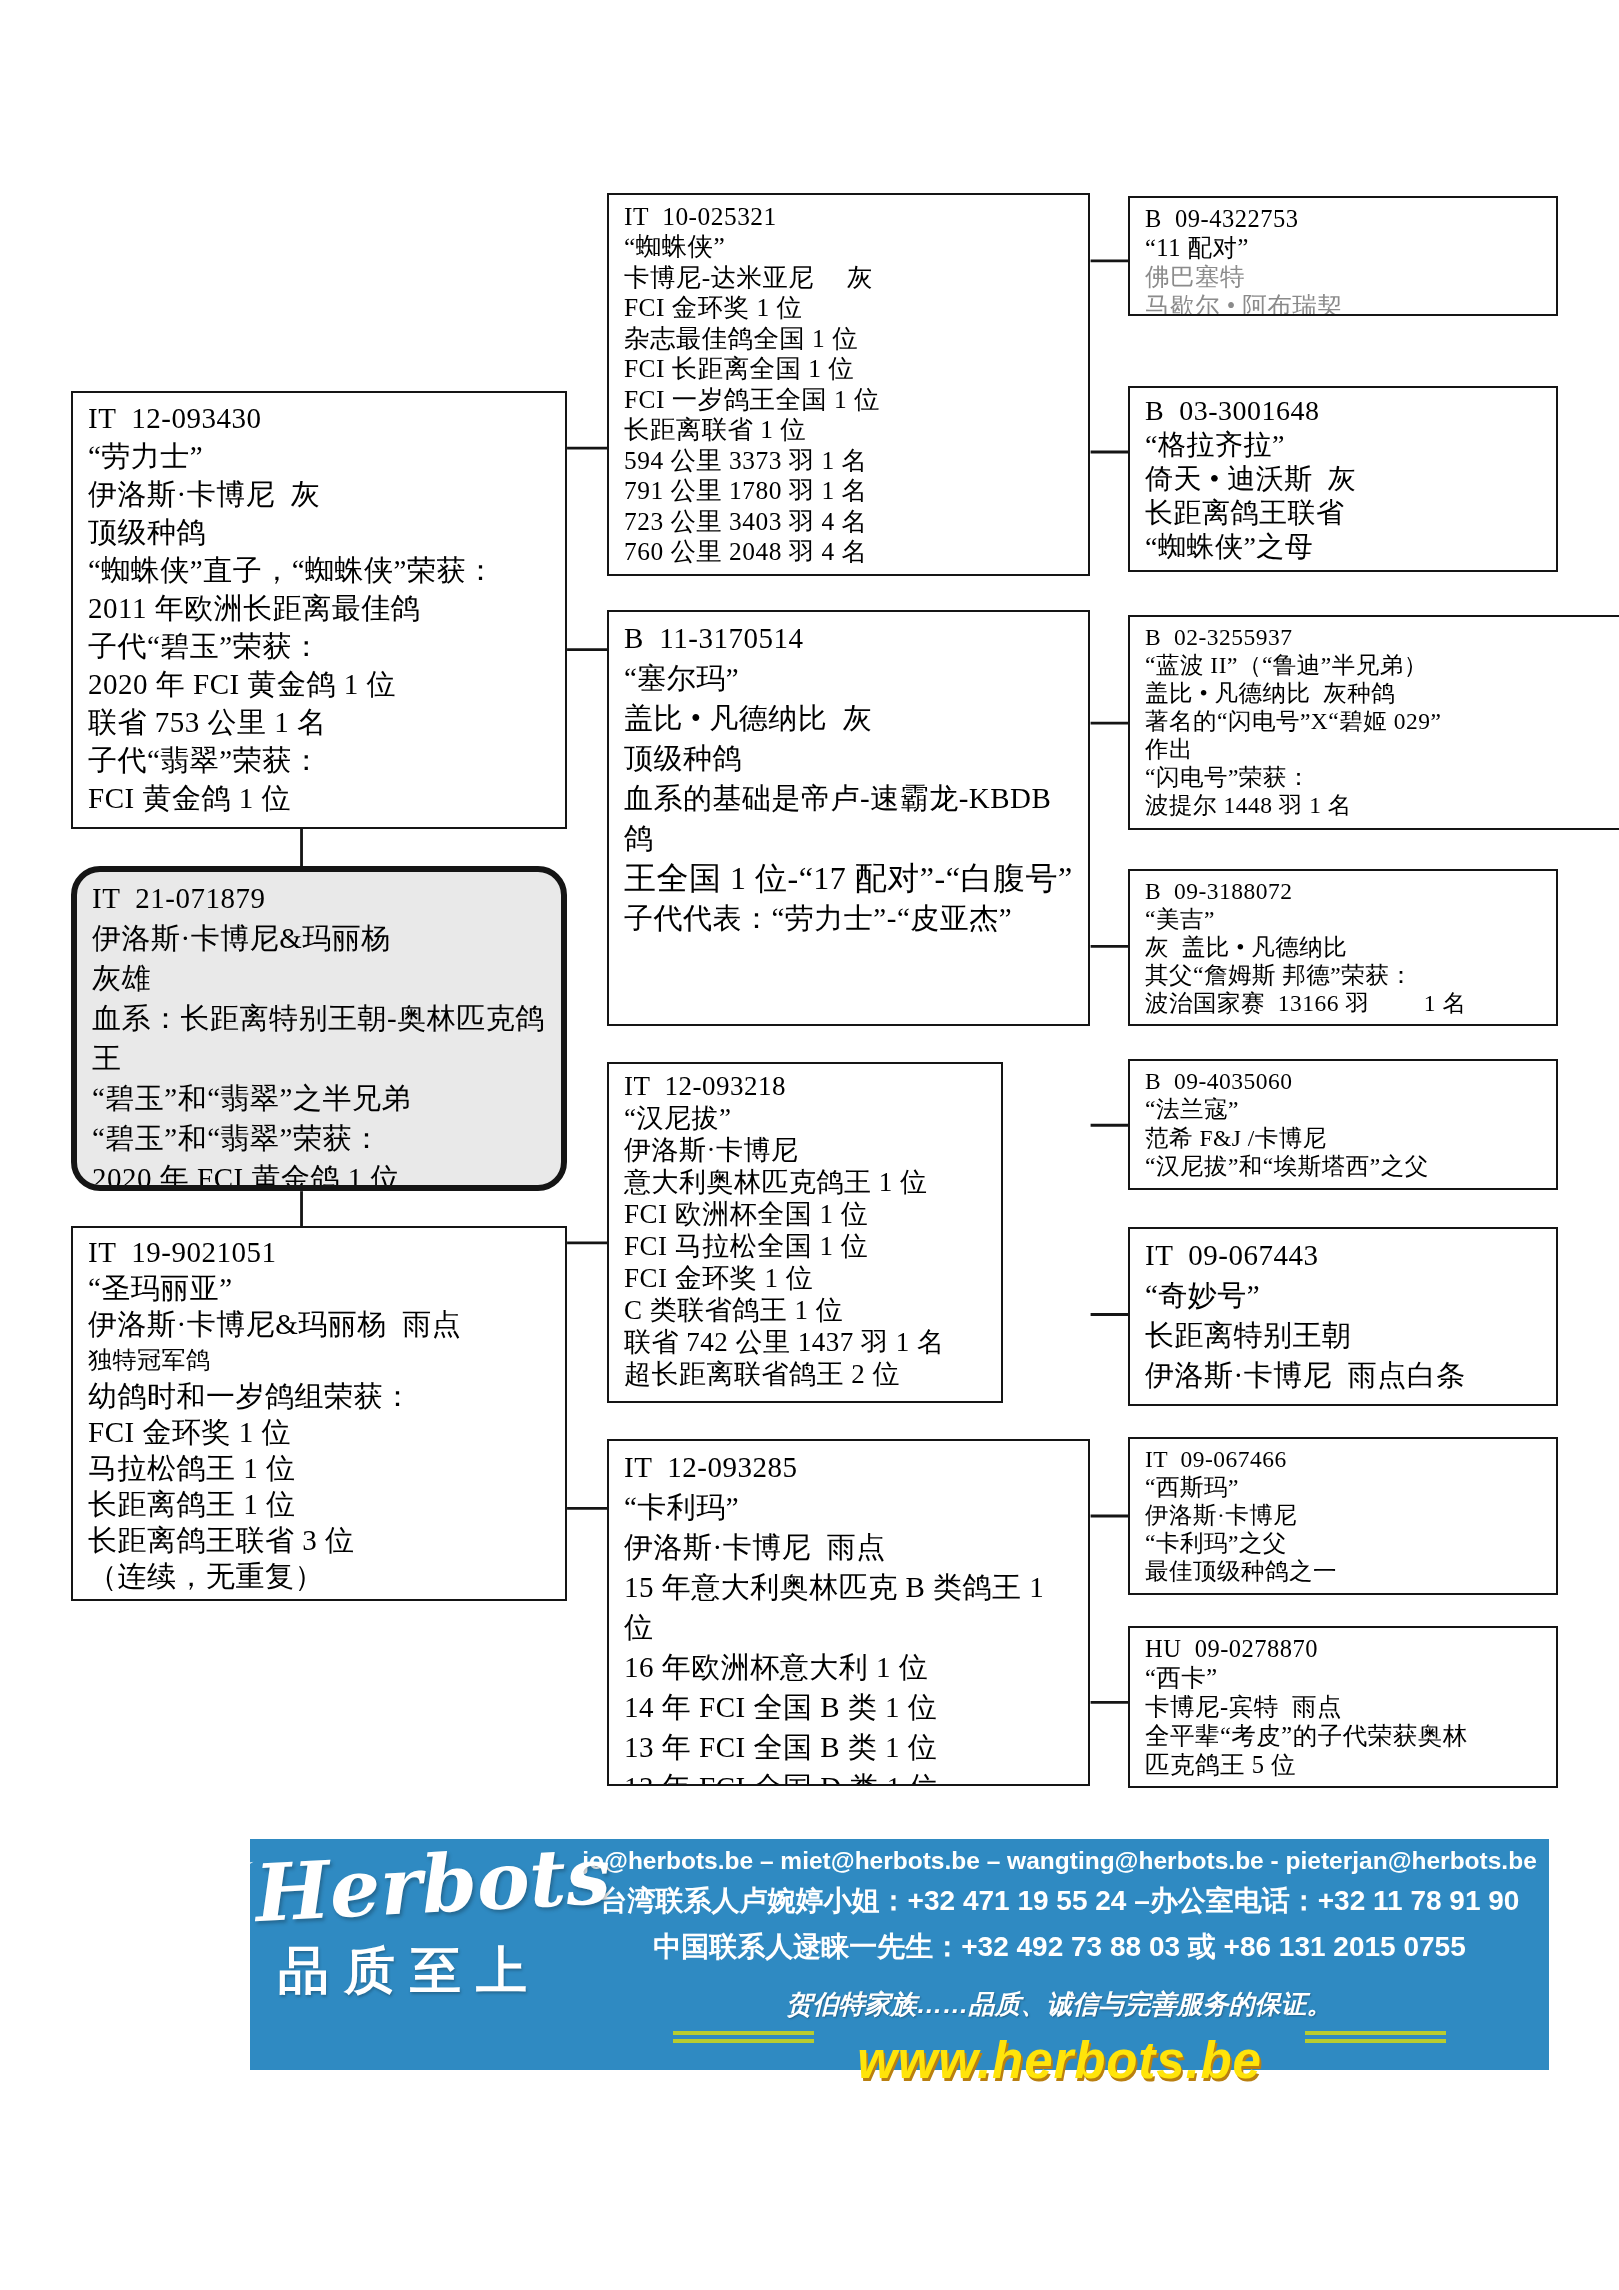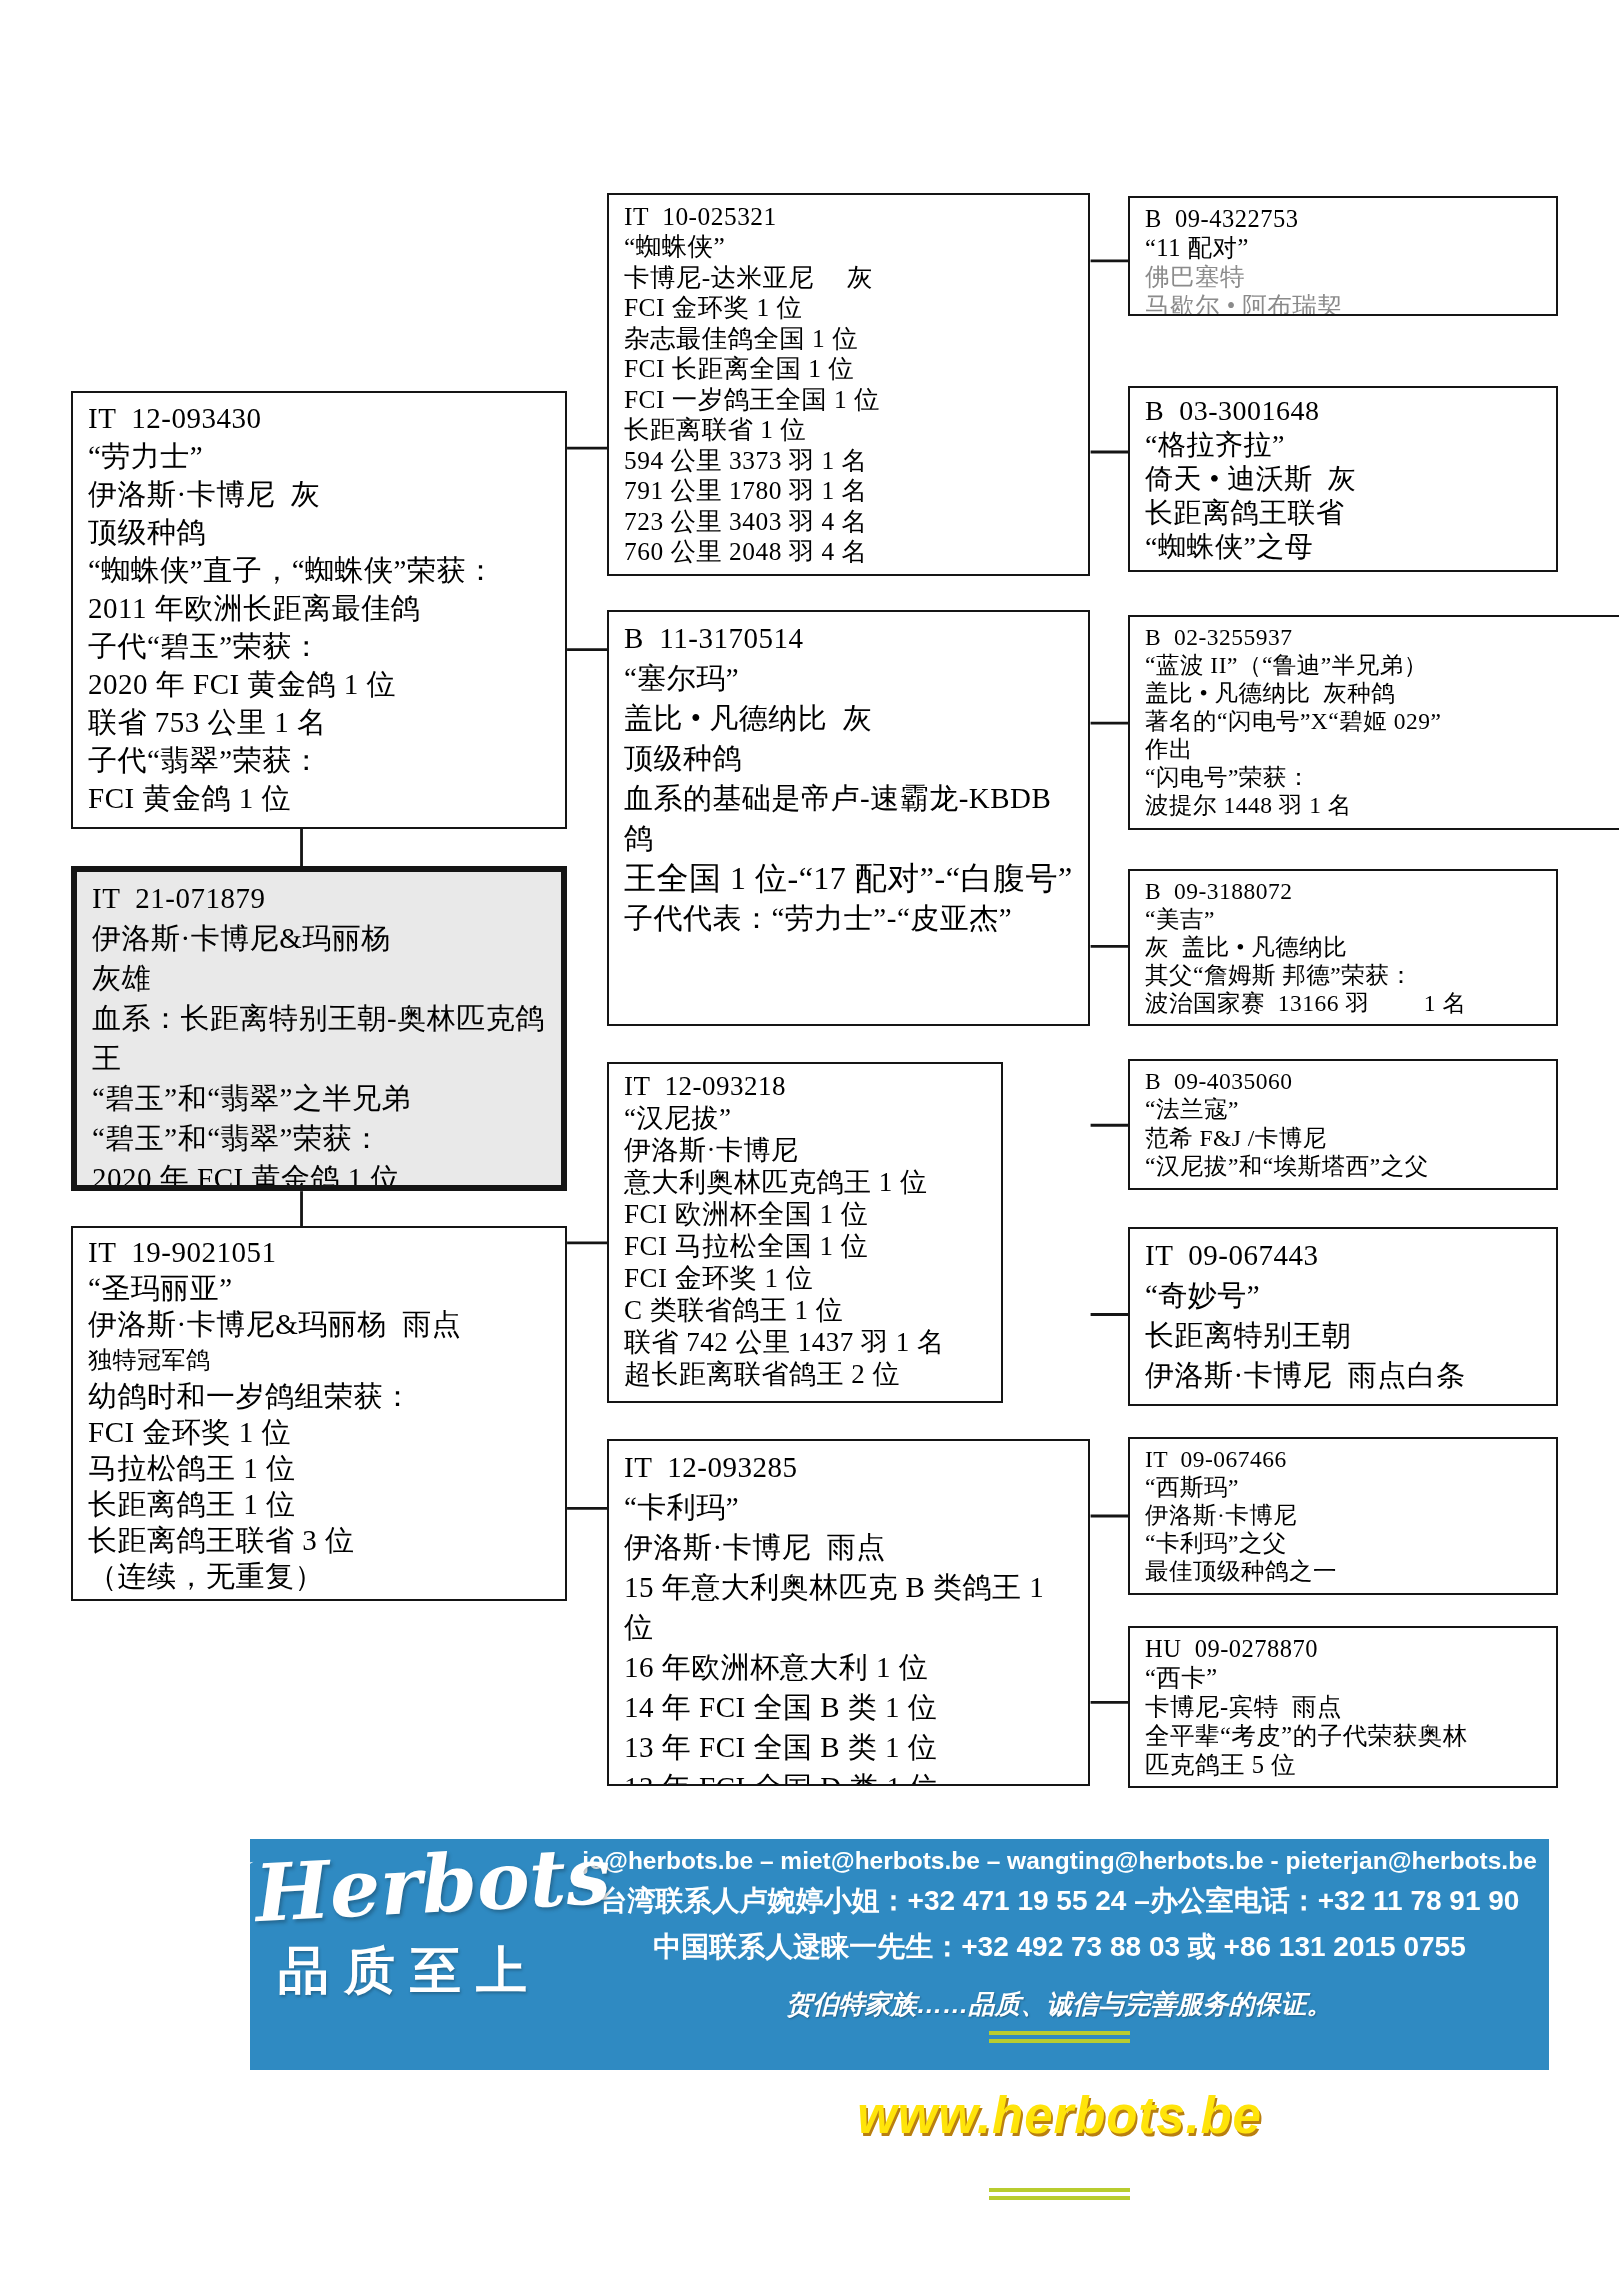--- a/index.html
+++ b/index.html
@@ -6,21 +6,21 @@
   .canvas {
     position:relative; width:1620px; height:2290px; background:#ffffff;
     font-family:"Liberation Serif","DejaVu Serif",serif; color:#000;
     overflow:hidden;
   }
   #connector-svg { position:absolute; left:0; top:0; width:1620px; height:2290px; }
   .pbox {
     position:absolute; background:#ffffff; border:2.8px solid #151515;
     box-sizing:border-box; padding:5.6px 7.5px 3.8px 15px; overflow:hidden;
   }
-  .pbox.main { border-width:6.6px; background:#e9e9e9; }
+  .pbox.main { border-width:6.6px; background:#e9e9e9;border-radius:29px; }
   .pline { white-space:pre-wrap; letter-spacing:0.5px; }
   .pline.muted { color:#8b8b8b; }
   
   .banner {
     position:absolute; left:250px; top:1839px; width:1299px; height:231px;
     display:flex; color:#ffffff; font-family:"Liberation Sans",sans-serif;
     box-sizing:border-box;
   }
   .banner-left {
     width:320px; flex:0 0 320px; display:flex; flex-direction:column;
@@ -38,21 +38,21 @@
     letter-spacing:15px; margin-top:13px; text-shadow:0.9px 1.9px 2.8px rgba(0,0,0,0.25);
     white-space:nowrap;
   }
   .banner-right {
     flex:1; display:flex; flex-direction:column; align-items:center;
     padding-top:7.5px; min-width:0;
   }
   .b-emails { font-size:24.5px; font-weight:bold; white-space:nowrap; }
   .b-line   { font-size:28px; font-weight:bold; margin-top:7.5px; white-space:nowrap; }
   .b-tag    { font-size:26px; font-weight:bold; font-style:italic; margin-top:21px; white-space:nowrap; text-shadow:0.9px 0.9px 1.9px rgba(0,0,0,0.3); }
-  .b-webrow { display:flex; align-items:center; gap:43px; margin-top:9.4px;flex-direction:column; }
+  .b-webrow { display:flex; align-items:flex-start; gap:43px; margin-top:9.4px; }
   .dash { width:141px; height:12.2px; border-top:4.7px solid #b8cc2f; border-bottom:4.7px solid #b8cc2f; box-sizing:border-box; }
   .b-web {
     font-size:51px; font-weight:bold; font-style:italic; color:#ffe40a;
     text-shadow:1.9px 2.8px 0 #b97f10; letter-spacing:0.9px; text-decoration:none;
   }
 </style>
 </head>
 <body>
 
 <div class="canvas">

